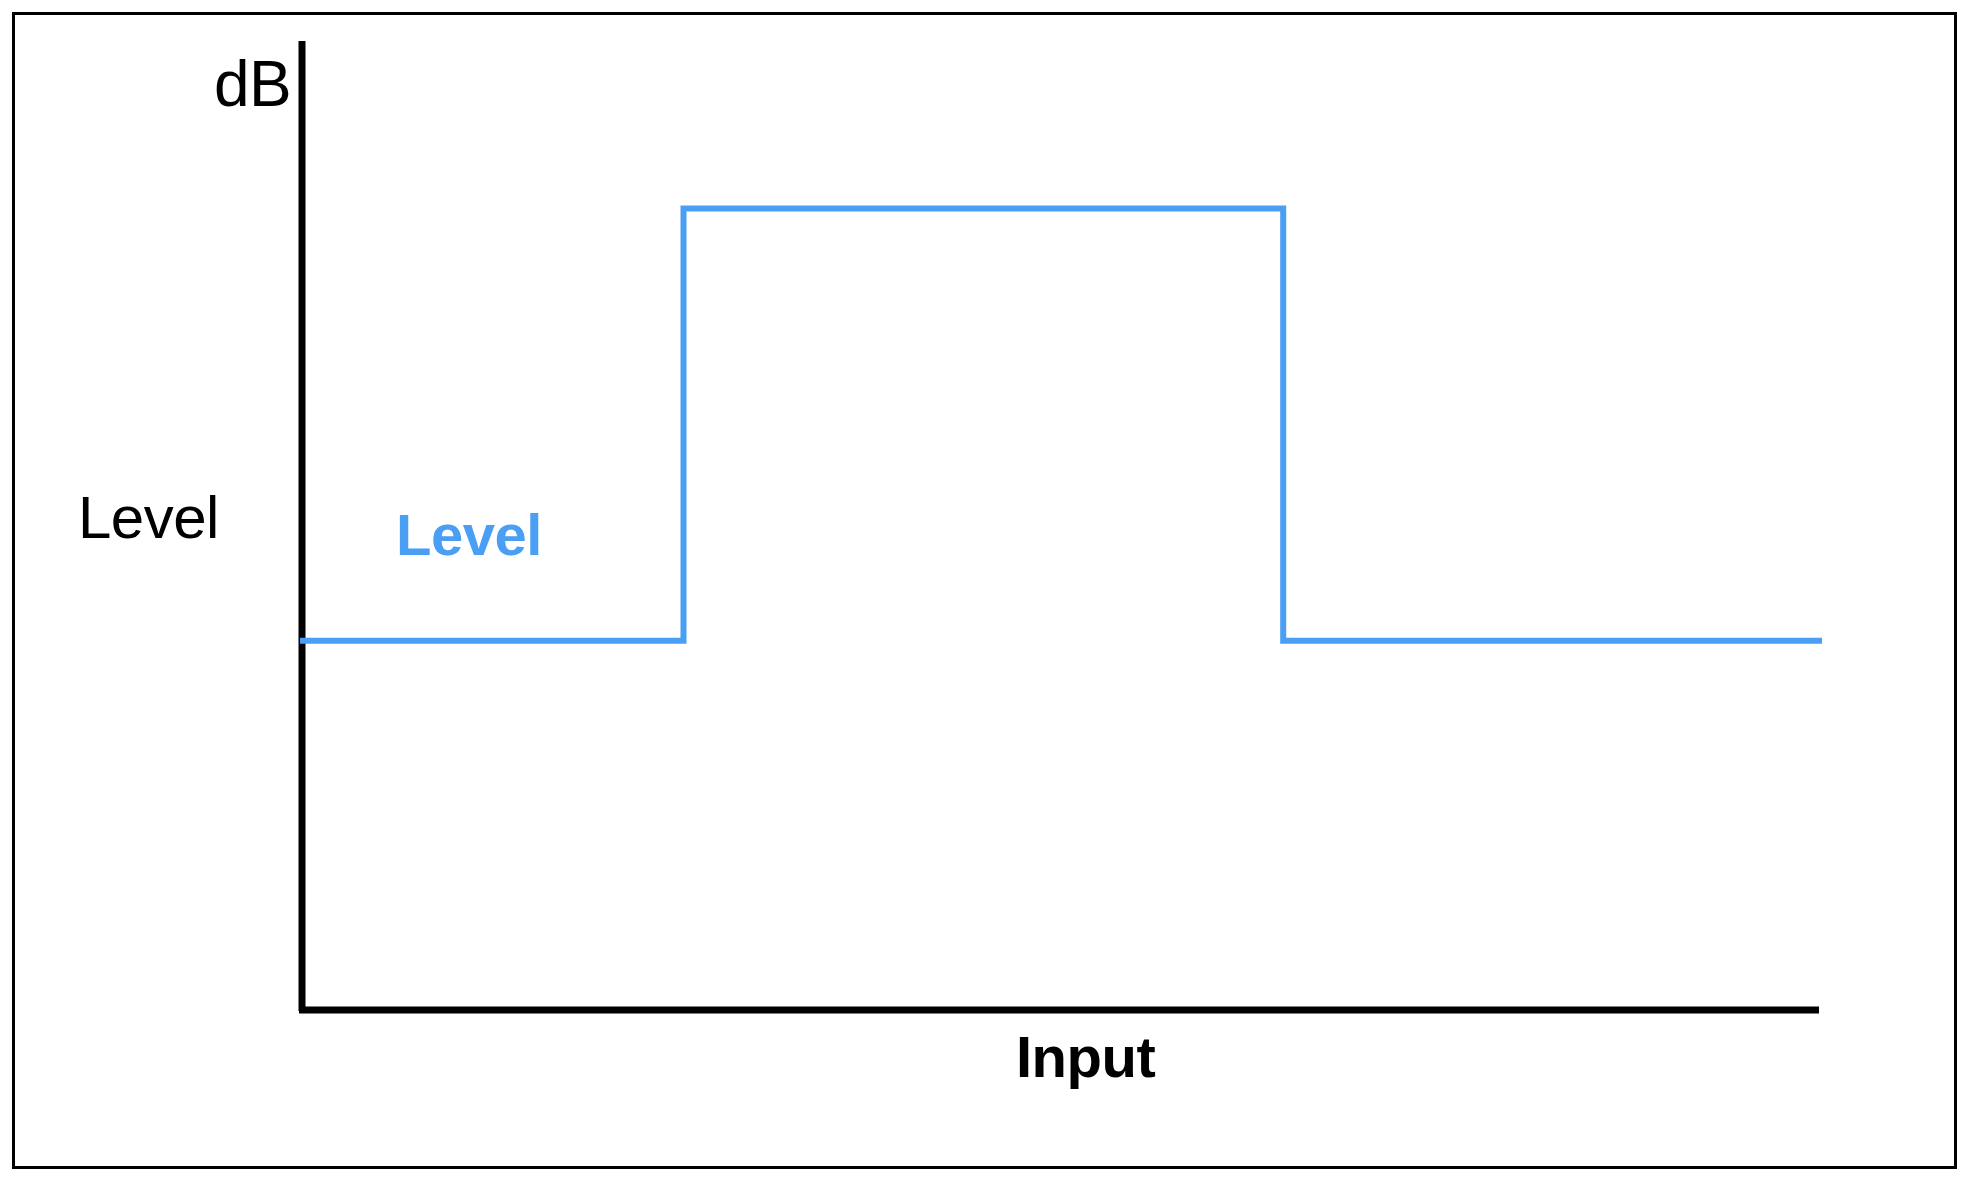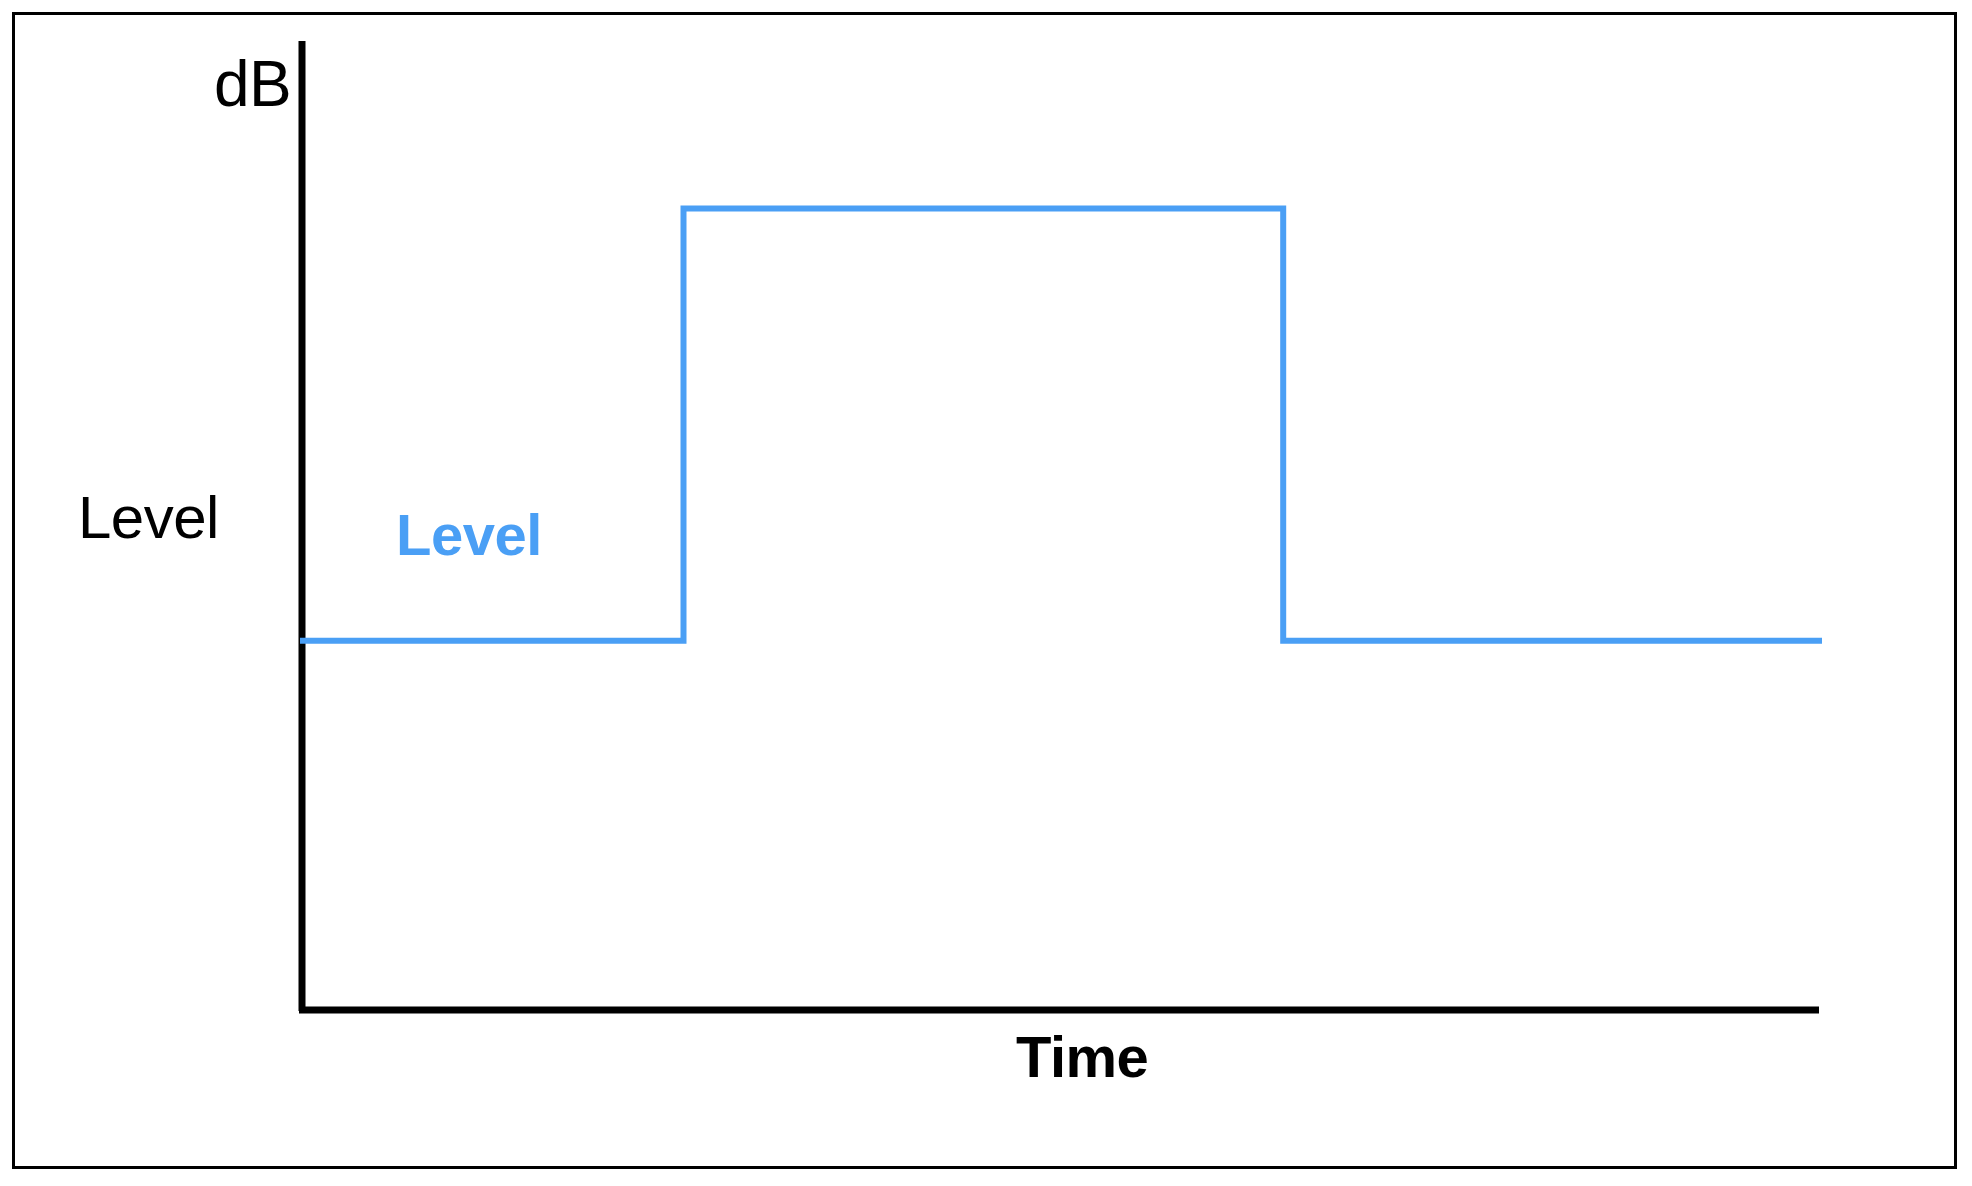--- a/index.html
+++ b/index.html
@@ -87,17 +87,17 @@
 
     <line x1="299" y1="1010" x2="1819" y2="1010" stroke="#000000" stroke-width="7" stroke-linecap="butt"></line>
 
     <polyline points="300.0,640.8 683.5,640.8 683.5,208.6 1283.2,208.6 1283.2,640.8 1822.0,640.8" fill="none" stroke="#4a9ff5" stroke-width="6" stroke-linejoin="miter" stroke-linecap="butt"></polyline>
   </svg>
 
   <span class="axis-label label-db">dB</span>
 
   <span class="axis-label label-level">Level</span>
 
-  <span class="axis-label label-time">Time</span>
+  <span class="axis-label label-time">Input</span>
 
   <span class="label-input" style="color: rgb(74, 159, 245); left: 396px; top: 506px;">Level</span>
 
 </div>
 
 </body></html>

